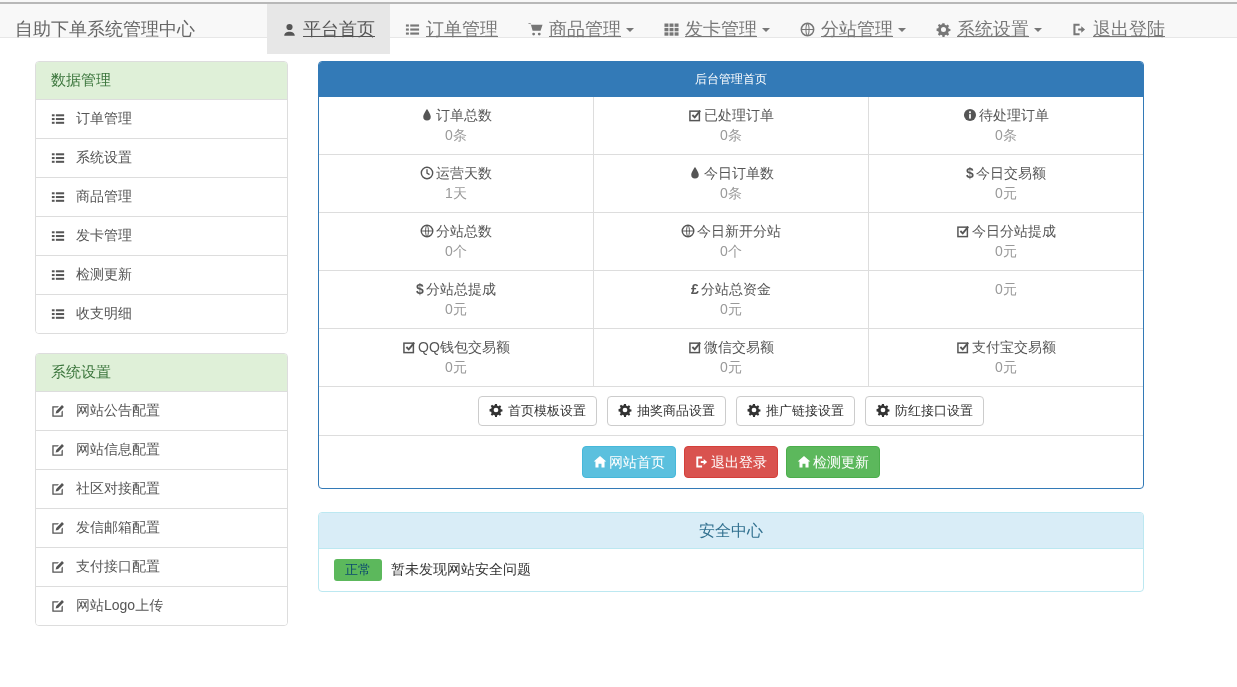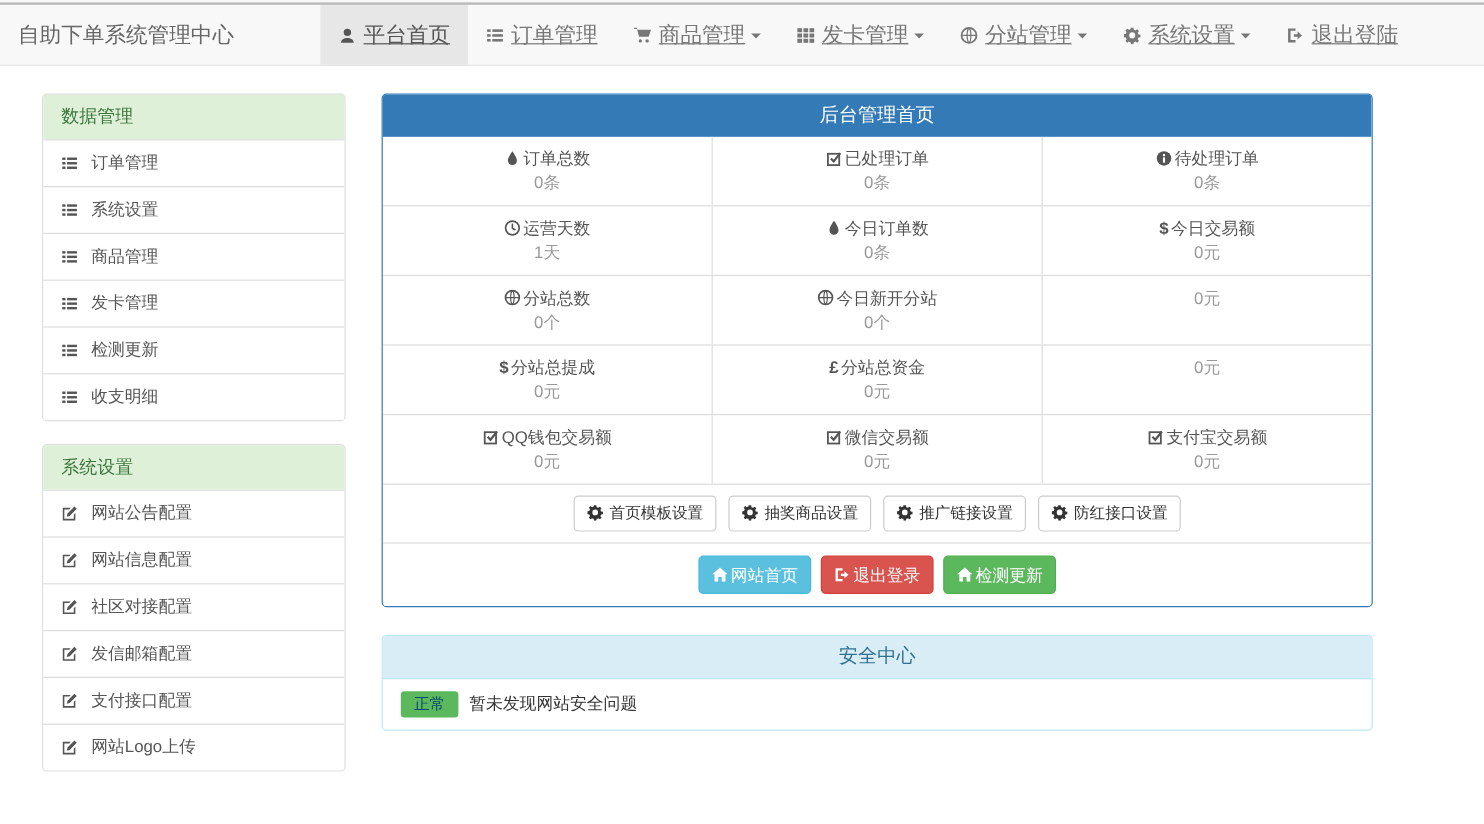--- a/index.html
+++ b/index.html
@@ -9,21 +9,21 @@
     font-family: "Liberation Sans", "DejaVu Sans", sans-serif;
     font-size: 14px;
     color: #333;
   }
   a { text-decoration: none; color: inherit; }
   button { font-family: inherit; }
 
   
   .navbar {
     position: relative;
-    height: 55px;
+    height: 38px;
     background: #f8f8f8;
     border-bottom: 1px solid #e7e7e7;
     padding-top: 4px;
   }
   .navbar::before {
     content: "";
     position: absolute;
     top: 2px; left: 0; right: 0;
     height: 2px;
     background: #b8b8b8;
@@ -99,21 +99,21 @@
   .panel-primary {
     border: 1px solid #337ab7;
     border-radius: 4px;
     overflow: hidden;
     margin-bottom: 23px;
   }
   .primary-heading {
     background: #337ab7;
     color: #fff;
     text-align: center;
-    font-size: 16px;
+    font-size: 12px;
     padding: 8px;
     line-height: 19px;
   }
   .stat-row { display: flex; }
   .stat-row + .stat-row { border-top: 1px solid #ddd; }
   .stat-cell { flex: 1; text-align: center; padding: 8px 0 9px 0; }
   .stat-cell + .stat-cell { border-left: 1px solid #ddd; }
   .stat-label { color: #555; font-size: 14px; line-height: 20px; }
   .stat-label .ico { margin-right: 2px; }
   .stat-value { color: #999; font-size: 14px; line-height: 20px; }
@@ -411,20 +411,24 @@
               <div class="stat-value">0个</div>
             </div>
             <div class="stat-cell">
               <div class="stat-label"><span class="ico"><svg viewBox="0 0 16 16" fill="none" stroke="currentColor">
                     <circle cx="8" cy="8" r="6.6" stroke-width="1.6"></circle>
                     <path d="M1.7 8h12.6M8 1.5C5.8 3.3 5.8 12.7 8 14.5M8 1.5c2.2 1.8 2.2 11.2 0 13" stroke-width="1.1"></path>
                   </svg></span><span>今日新开分站</span></div>
               <div class="stat-value">0个</div>
             </div>
             <div class="stat-cell">
+              <div class="stat-label"><span class="ico"><svg viewBox="0 0 16 16" fill="none" stroke="currentColor">
+                    <rect x="2.2" y="3.6" width="10.8" height="10.8" stroke-width="1.7"></rect>
+                    <path d="M5 8l2.7 2.8L14 3" stroke-width="2.1"></path>
+                  </svg></span><span>今日分站提成</span></div>
               <div class="stat-value">0元</div>
             </div>
           </div>
           <div class="stat-row">
             <div class="stat-cell">
               <div class="stat-label"><span class="ico ti">$</span><span>分站总提成</span></div>
               <div class="stat-value">0元</div>
             </div>
             <div class="stat-cell">
               <div class="stat-label"><span class="ico ti">£</span><span>分站总资金</span></div>

